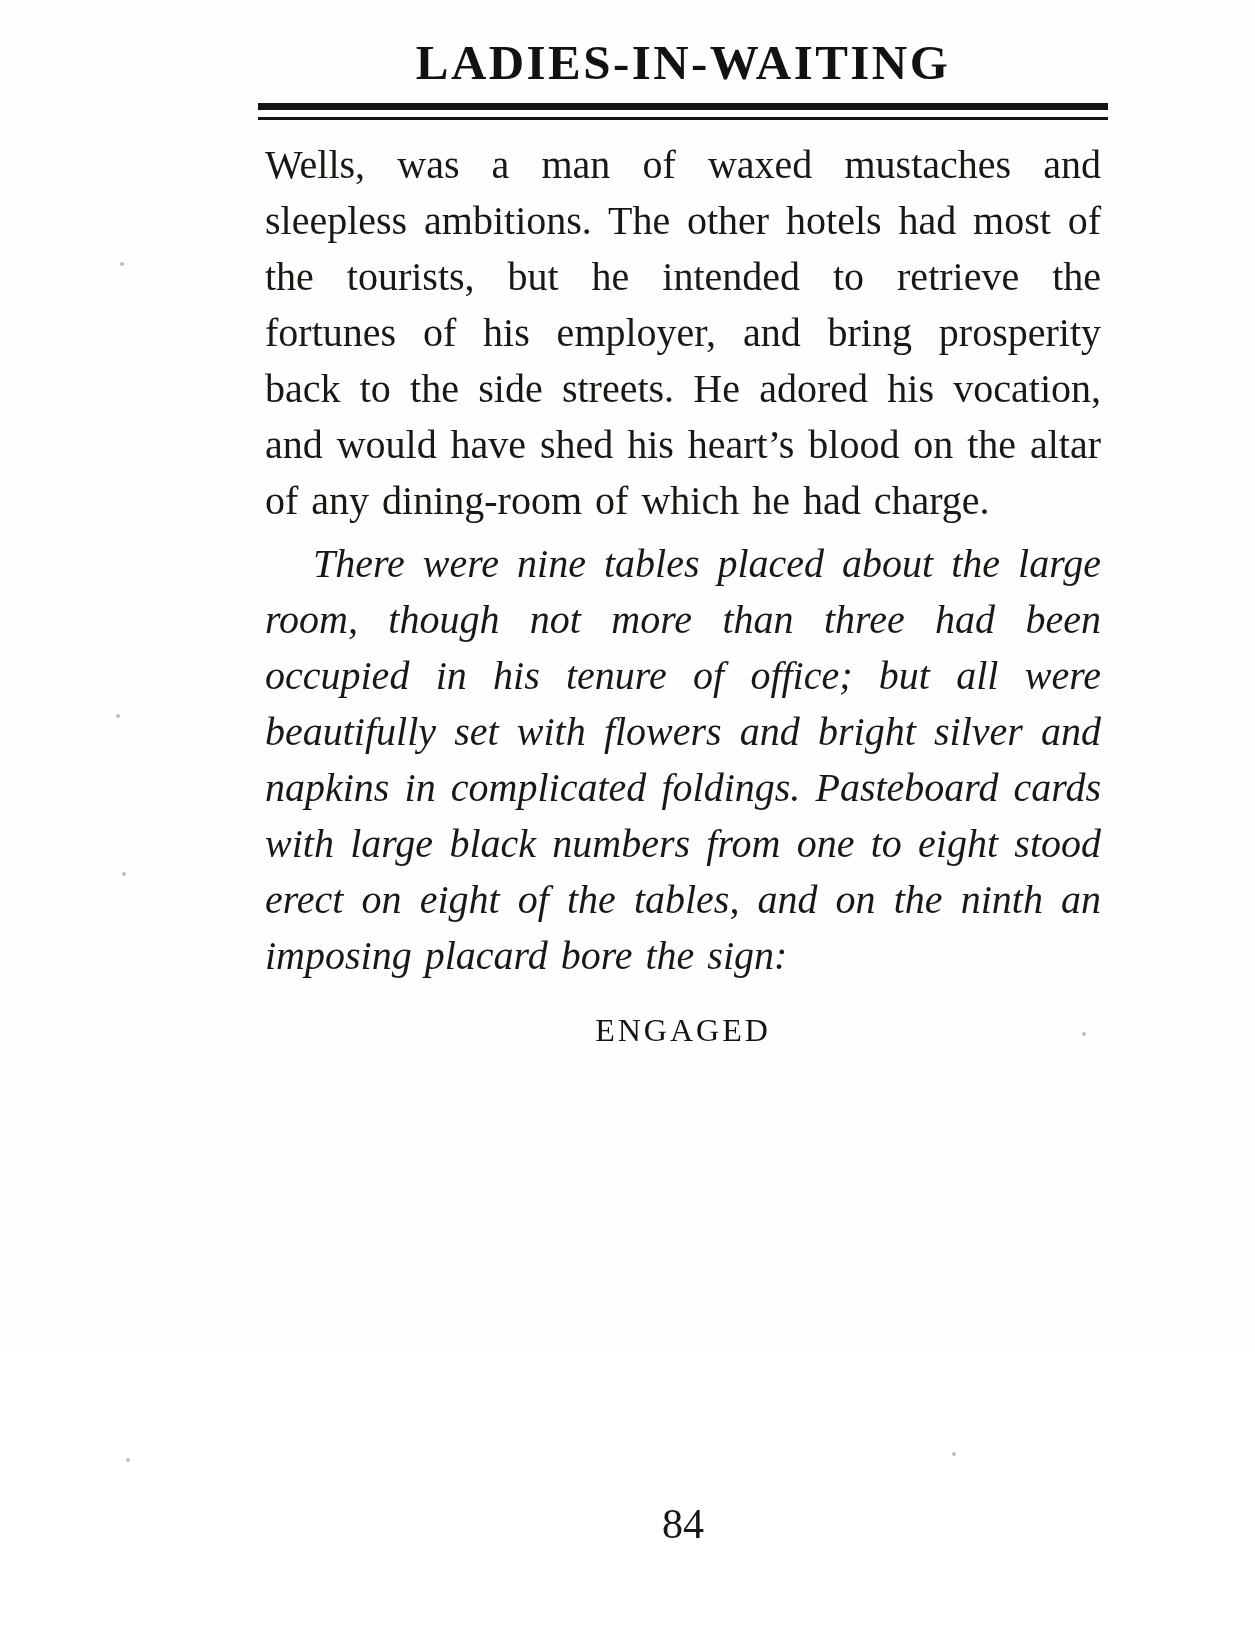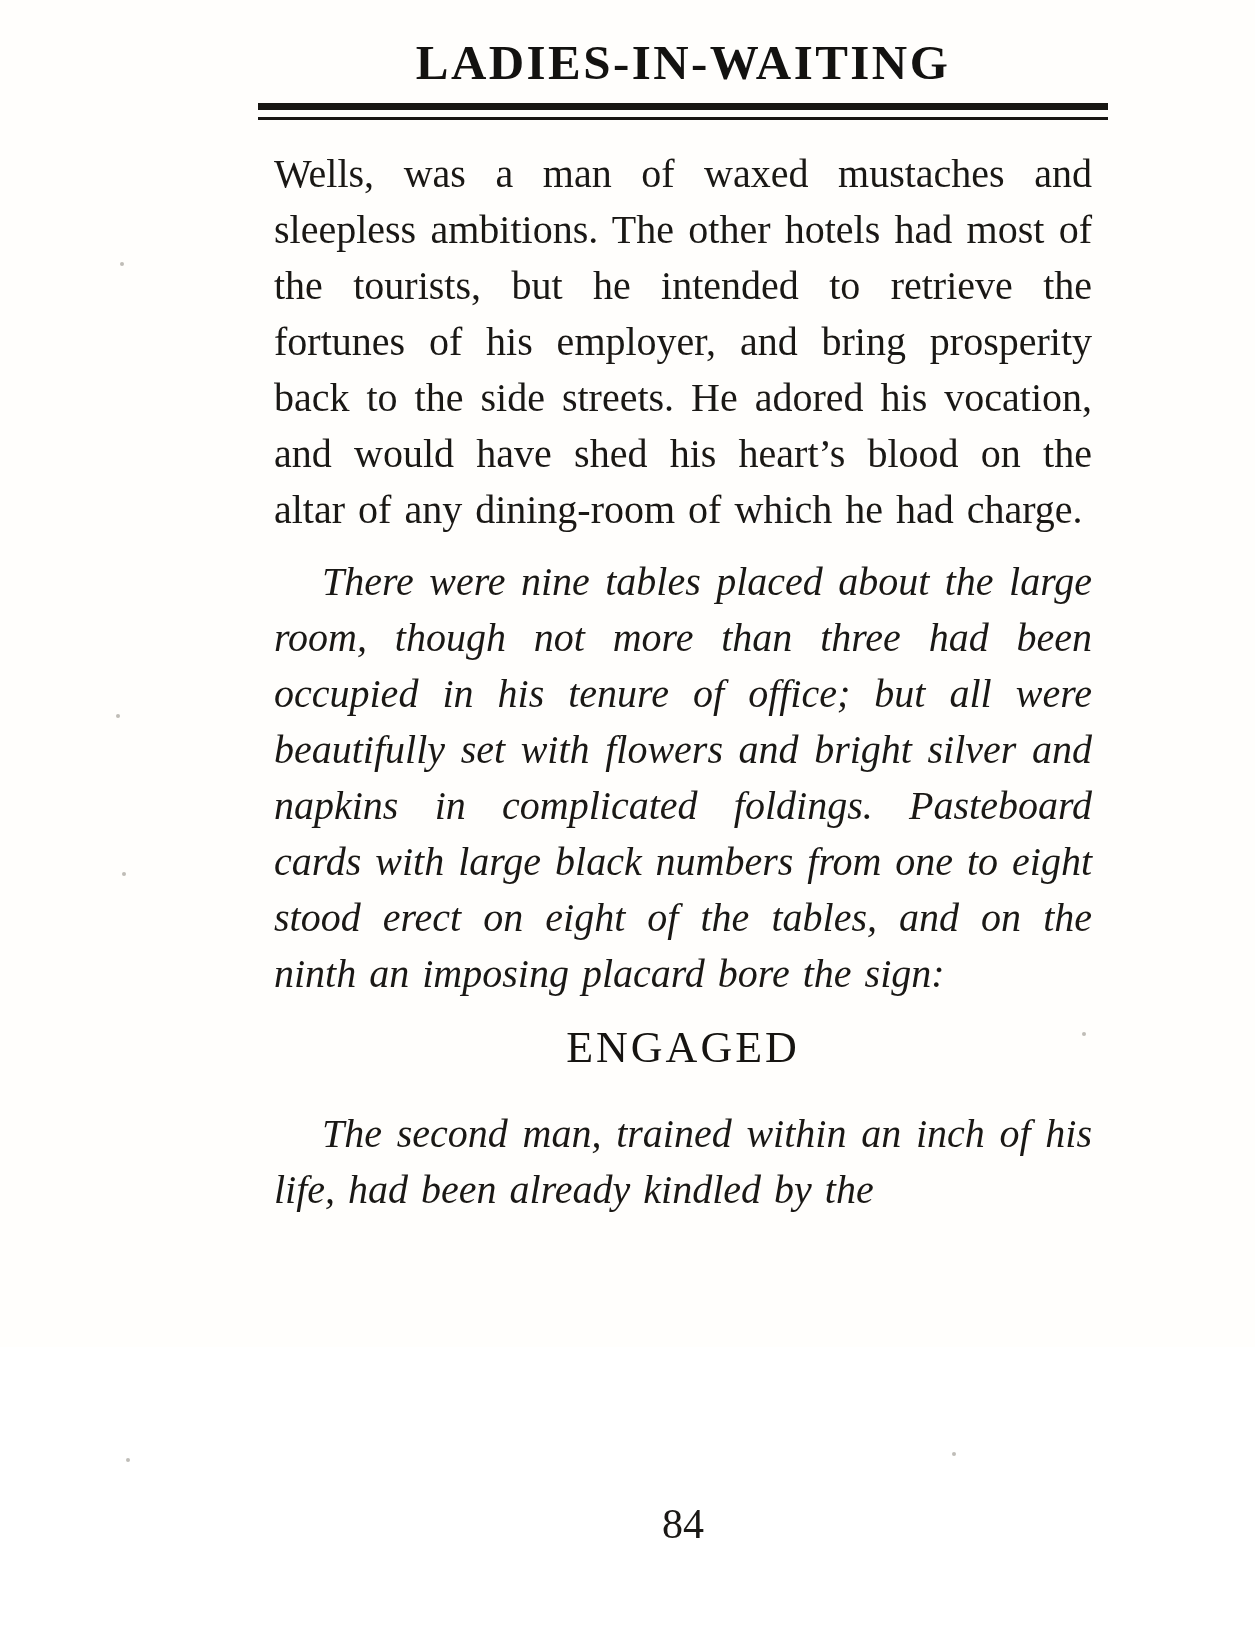--- a/index.html
+++ b/index.html
@@ -41,26 +41,26 @@
     position: absolute;
     top: 130px;
     left: 258px;
     width: 850px;
     font-size: 40px;
     line-height: 56px;
     text-align: justify;
     word-spacing: 3px;
     color: #1a1815;
   }
-  .para { margin: 16px; }
+  .para { margin: 7px; }
   .para.indent { text-indent: 48px; font-style: italic; }
   .sign {
     margin: 18px 0 30px 0;
     text-align: center;
-    font-size: 44px;
+    font-size: 32px;
     letter-spacing: 3px;
     text-indent: 0;
     color: #161411;
   }
   .folio {
     position: absolute;
     top: 1476px;
     left: 258px;
     width: 850px;
     text-align: center;
@@ -87,21 +87,20 @@
     <div class="double-rule">
       <div class="rule-thick"></div>
       <div class="rule-thin"></div>
     </div>
   </header>
 
   <main class="text-block">
     <p class="para">Wells, was a man of waxed mustaches and sleepless ambitions. The other hotels had most of the tourists, but he intended to retrieve the fortunes of his employer, and bring prosperity back to the side streets. He adored his vocation, and would have shed his heart’s blood on the altar of any dining-room of which he had charge.</p>
     <p class="para indent">There were nine tables placed about the large room, though not more than three had been occupied in his tenure of office; but all were beautifully set with flowers and bright silver and napkins in complicated foldings. Pasteboard cards with large black numbers from one to eight stood erect on eight of the tables, and on the ninth an imposing placard bore the sign:</p>
     <p class="sign">ENGAGED</p>
-    <p class="para indent">The second man, trained within an inch of his life, had been already kindled by the</p>
   </main>
 
   <footer class="folio">84</footer>
 
   <div class="speck" style="left:120px; top:262px;"></div>
   <div class="speck" style="left:116px; top:714px;"></div>
   <div class="speck" style="left:122px; top:872px;"></div>
   <div class="speck" style="left:126px; top:1458px;"></div>
   <div class="speck" style="left:1082px; top:1032px;"></div>
   <div class="speck" style="left:952px; top:1452px;"></div>

